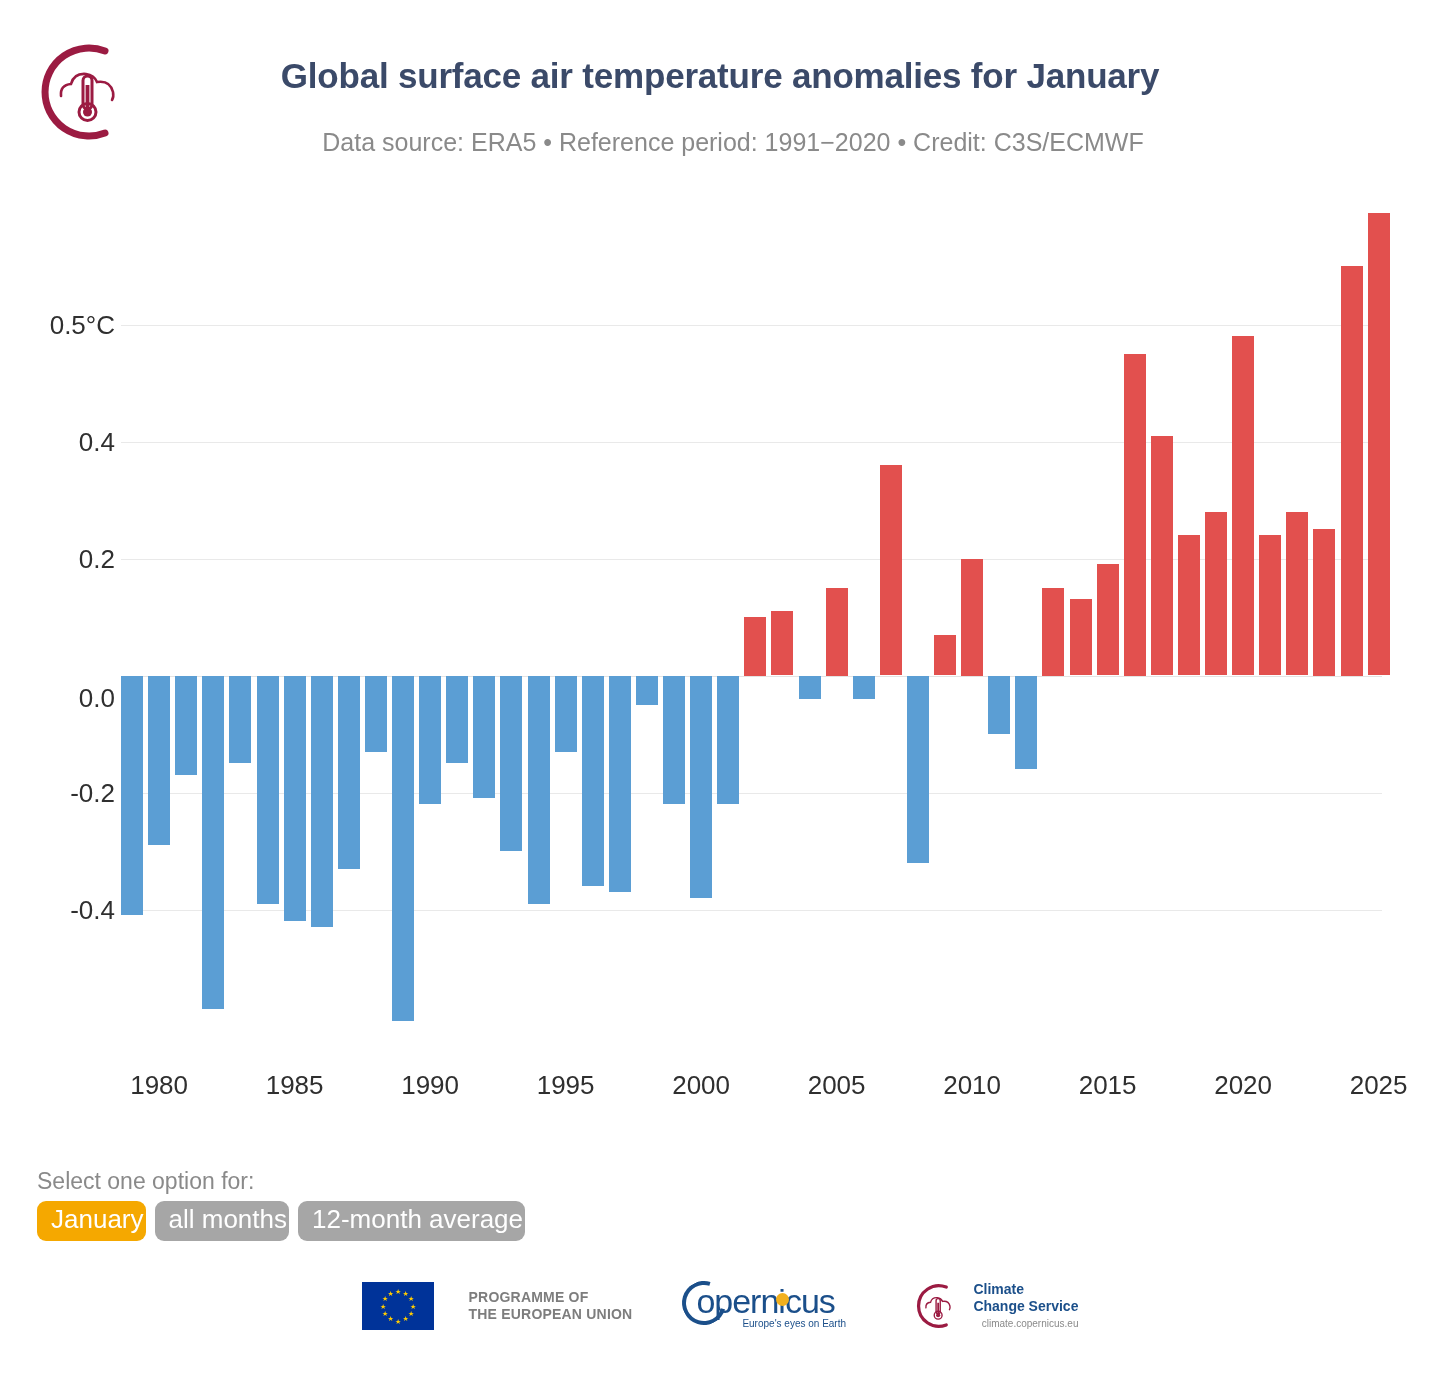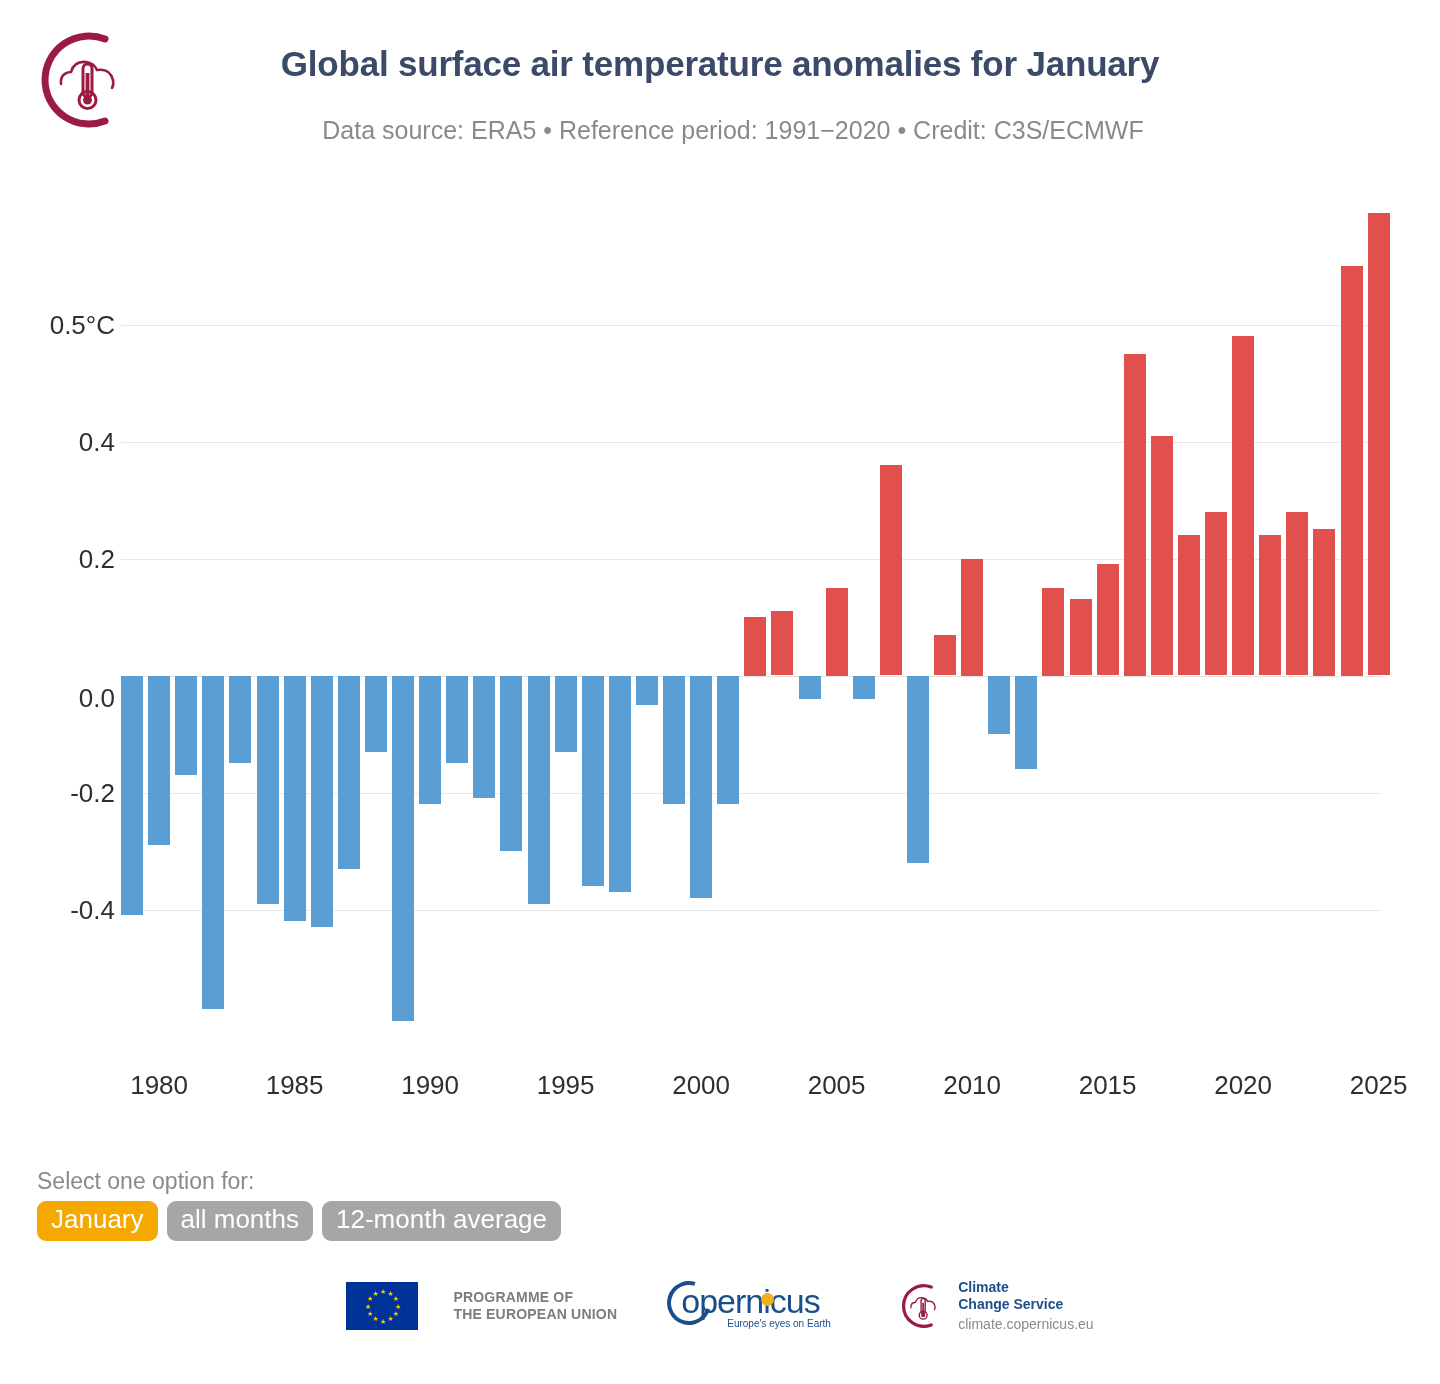--- a/index.html
+++ b/index.html
@@ -12,21 +12,21 @@
   }
 
   #page {
     position: relative;
     width: 1440px;
     height: 1384px;
     background: #ffffff;
   }
 
   
-  #header { position: absolute; left: 0; top: 0; width: 1440px; height: 170px; }
+  #header { position: absolute; left: 0; top: 12px; width: 1440px; height: 170px; }
 
   #brand-logo {
     position: absolute; left: 33px; top: 28px;
     width: 104px; height: 104px;
   }
 
   #title {
     position: absolute; left: 0; top: 44px; width: 1440px;
     text-align: center;
     font-size: 35px;
@@ -87,21 +87,21 @@
   }
 
   
   #controls { position: absolute; left: 37px; top: 1168px; }
   #controls-label {
     font-size: 23px; color: #8a8a8a; margin-bottom: 6px;
   }
   #pill-row { display: flex; gap: 9px; align-items: center; }
   .pill {
     border-radius: 9px;
-    padding: 5px 14px 8px 14px;
+    padding: 5px 2px 8px 14px;
     font-size: 26px;
     color: #ffffff;
     line-height: 1.05;
     cursor: pointer;
     user-select: none;
   }
   .pill.selected { background: #f5a800; }
   .pill.unselected { background: #a6a6a6; }
 
   
@@ -151,21 +151,21 @@
     transform: rotate(-28deg);
   }
   #cop-dot {
     position: absolute; left: 96px; top: 13px;
     width: 13px; height: 13px; border-radius: 50%;
     background: #F2B01E;
   }
   #c3s-mark { width: 48px; height: 48px; }
   #c3s-text { line-height: 1.22; }
   .c3s-line { font-size: 14px; color: #1b4f8a; font-weight: bold; }
-  #c3s-url { font-size: 14px; color: #8a8a8a; margin-top: 3px; text-align: right; }
+  #c3s-url { font-size: 10px; color: #8a8a8a; margin-top: 3px; text-align: right; }
 
   #ecmwf-logo { position: relative; width: 200px; height: 58px; }
   #ecmwf-implemented {
     position: absolute; left: 10px; top: 0;
     font-size: 11px; color: #8a8a8a; font-weight: bold; letter-spacing: 0.3px;
   }
   #ecmwf-mark { position: absolute; left: 6px; top: 16px; }
   #ecmwf-word {
     position: absolute; left: 68px; top: 13px;
     font-size: 34px; font-weight: bold; color: #1f7bbf; letter-spacing: -0.5px;

